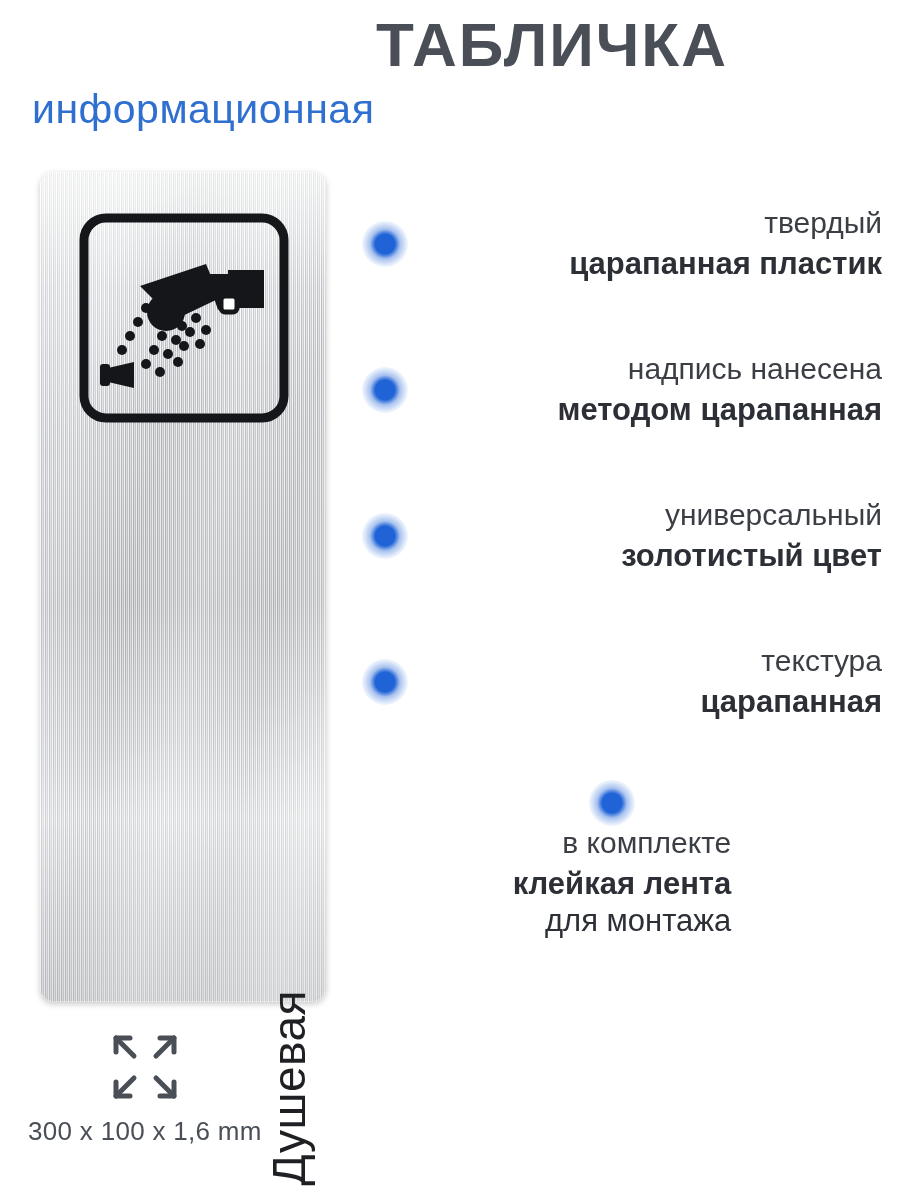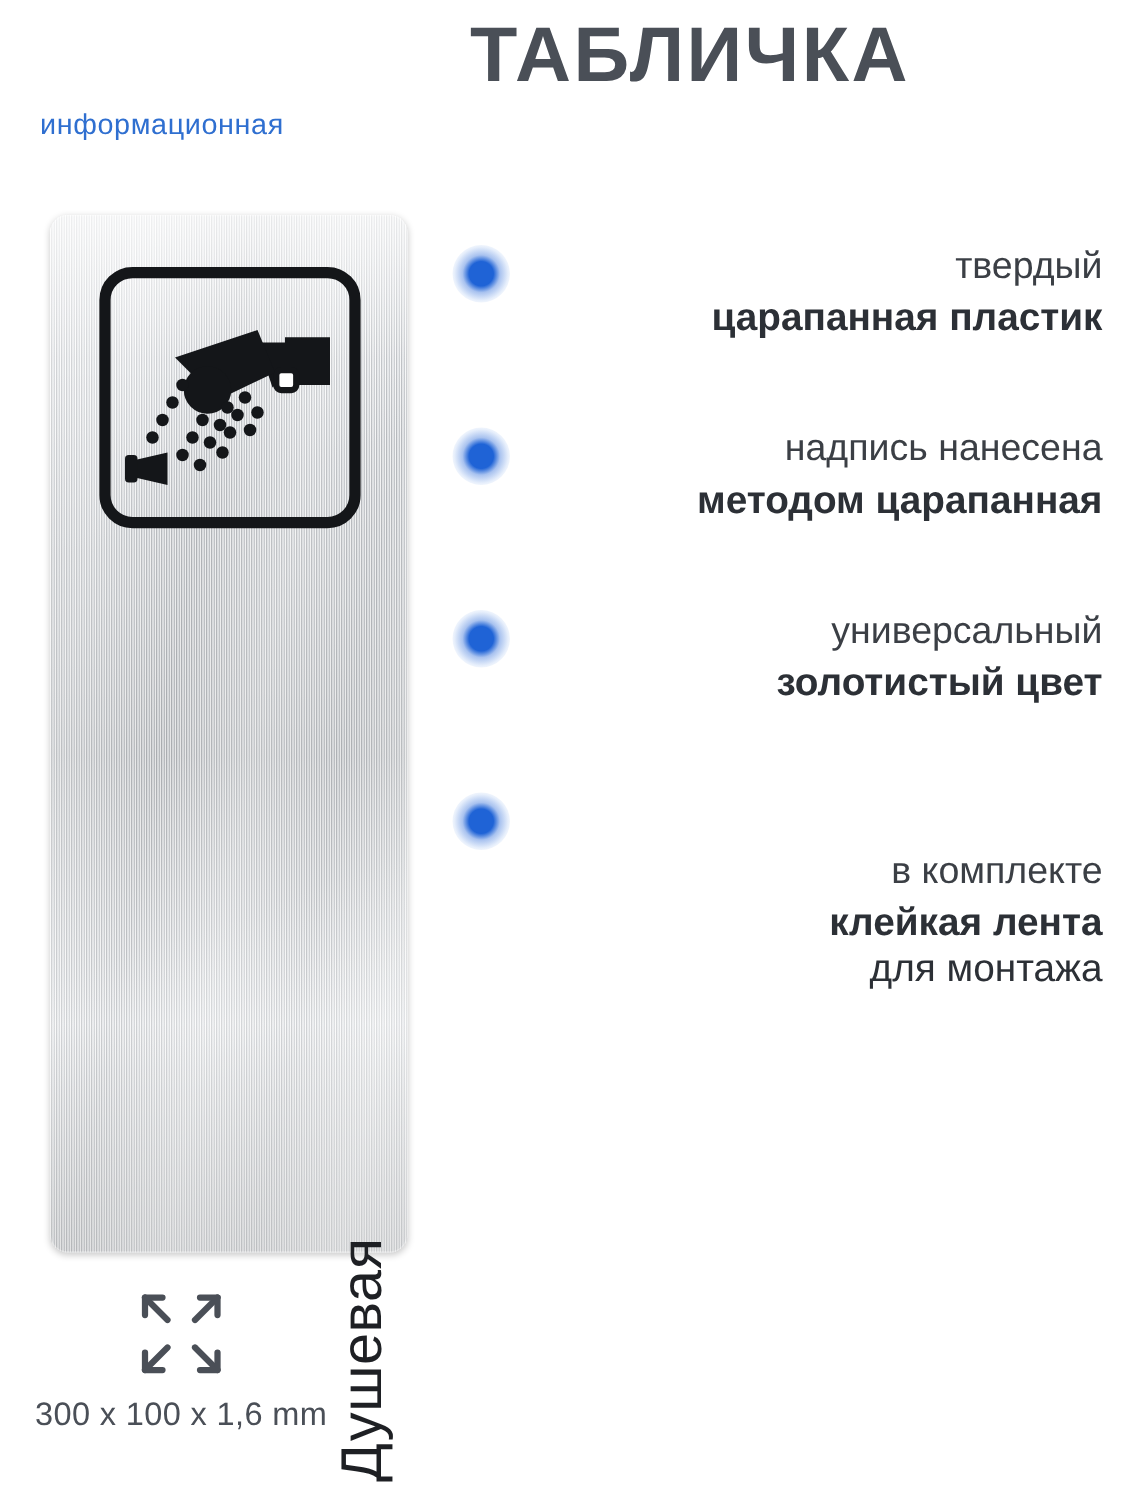--- a/index.html
+++ b/index.html
@@ -29,21 +29,21 @@
     font-weight: bold;
     letter-spacing: 2px;
     color: #4a4f57;
     text-transform: uppercase;
     margin: 0;
     white-space: nowrap;
     text-align: right;
   }
   .subtitle {
     margin: 10px 0 0 4px;
-    font-size: 23px;
+    font-size: 41px;
     font-weight: normal;
     letter-spacing: 0.5px;
     color: #2f6fd0;
     white-space: nowrap;
   }
 
   
   .plate-wrap {
     position: absolute;
     left: 40px;
@@ -130,20 +130,21 @@
   
   .features {
     position: absolute;
     left: 362px;
     top: 196px;
     width: 520px;
   }
   .feature {
     position: relative;
     display: flex;
+    align-items: center;
     min-height: 96px;
     margin-bottom: 50px;
   }
   .feature:last-child { margin-bottom: 0; flex-direction: column; }
   .bullet {
     flex: 0 0 auto;
     width: 46px;
     height: 46px;
     margin-right: 20px;
     border-radius: 50%;
@@ -270,20 +271,27 @@
   </div>
 
   <div class="feature">
     <div class="bullet"></div>
     <div class="feature-text">
       <span class="f-top">универсальный</span>
       <span class="f-bottom">золотистый цвет</span>
     </div>
   </div>
 
+  <div class="feature">
+    <div class="bullet"></div>
+    <div class="feature-text">
+      <span class="f-top">текстура</span>
+      <span class="f-bottom">царапанная</span>
+    </div>
+  </div>
 
   <div class="feature">
     <div class="bullet"></div>
     <div class="feature-text">
       <span class="f-top">в комплекте</span>
       <span class="f-bottom">клейкая лента</span>
       <span class="f-bottom2">для монтажа</span>
     </div>
   </div>
 

